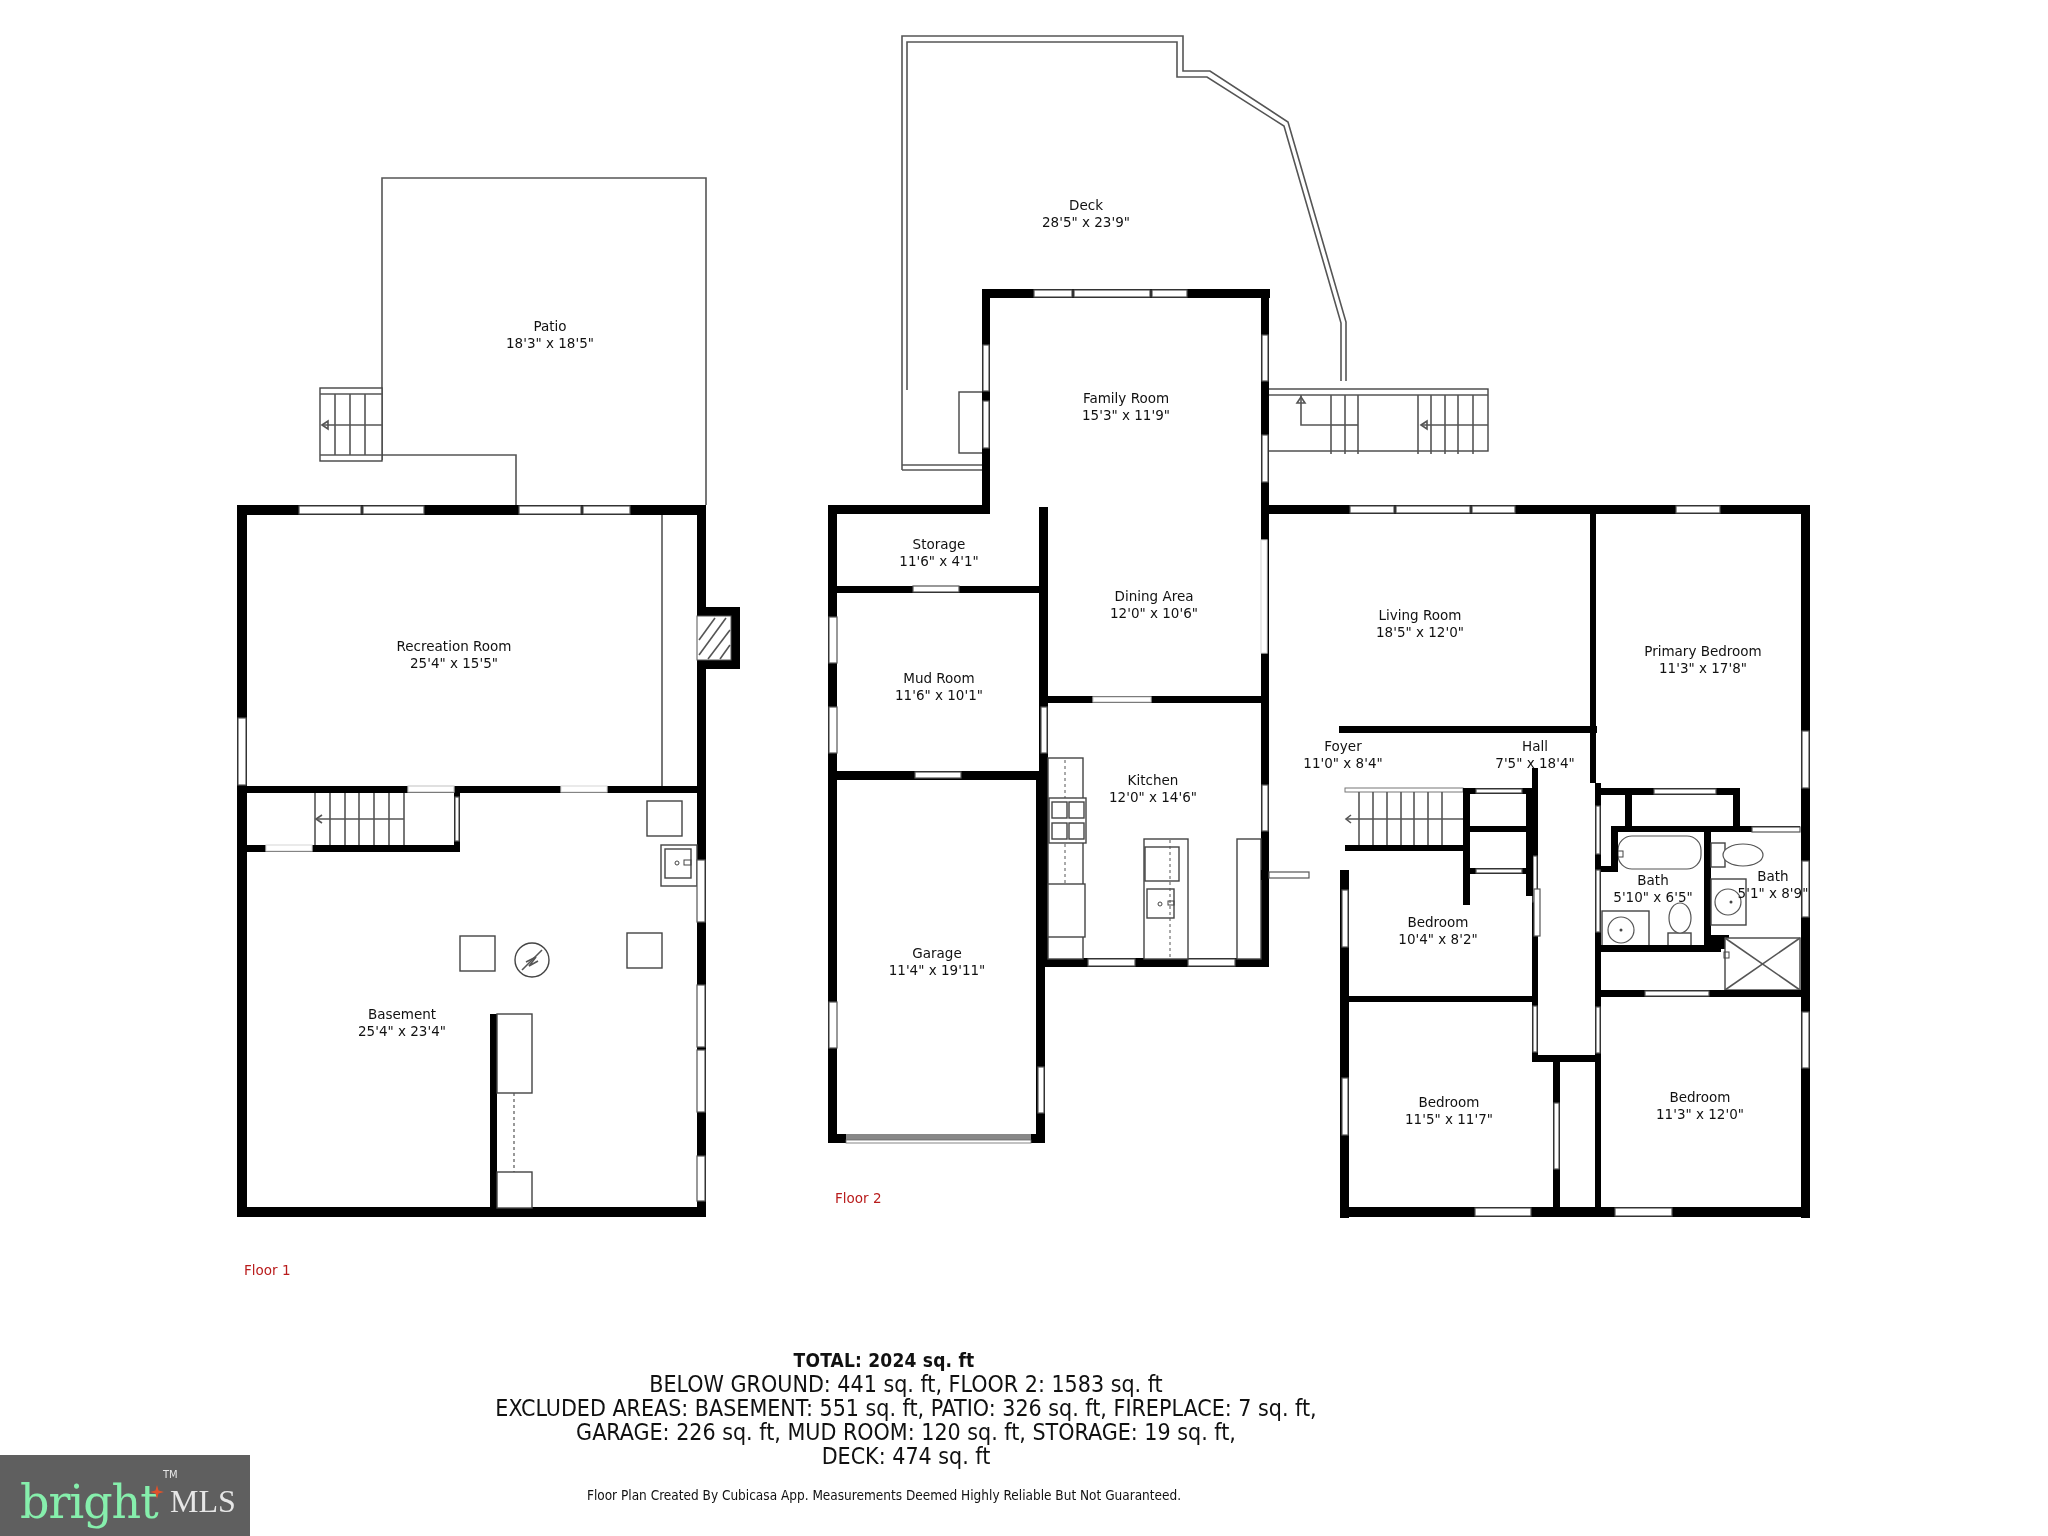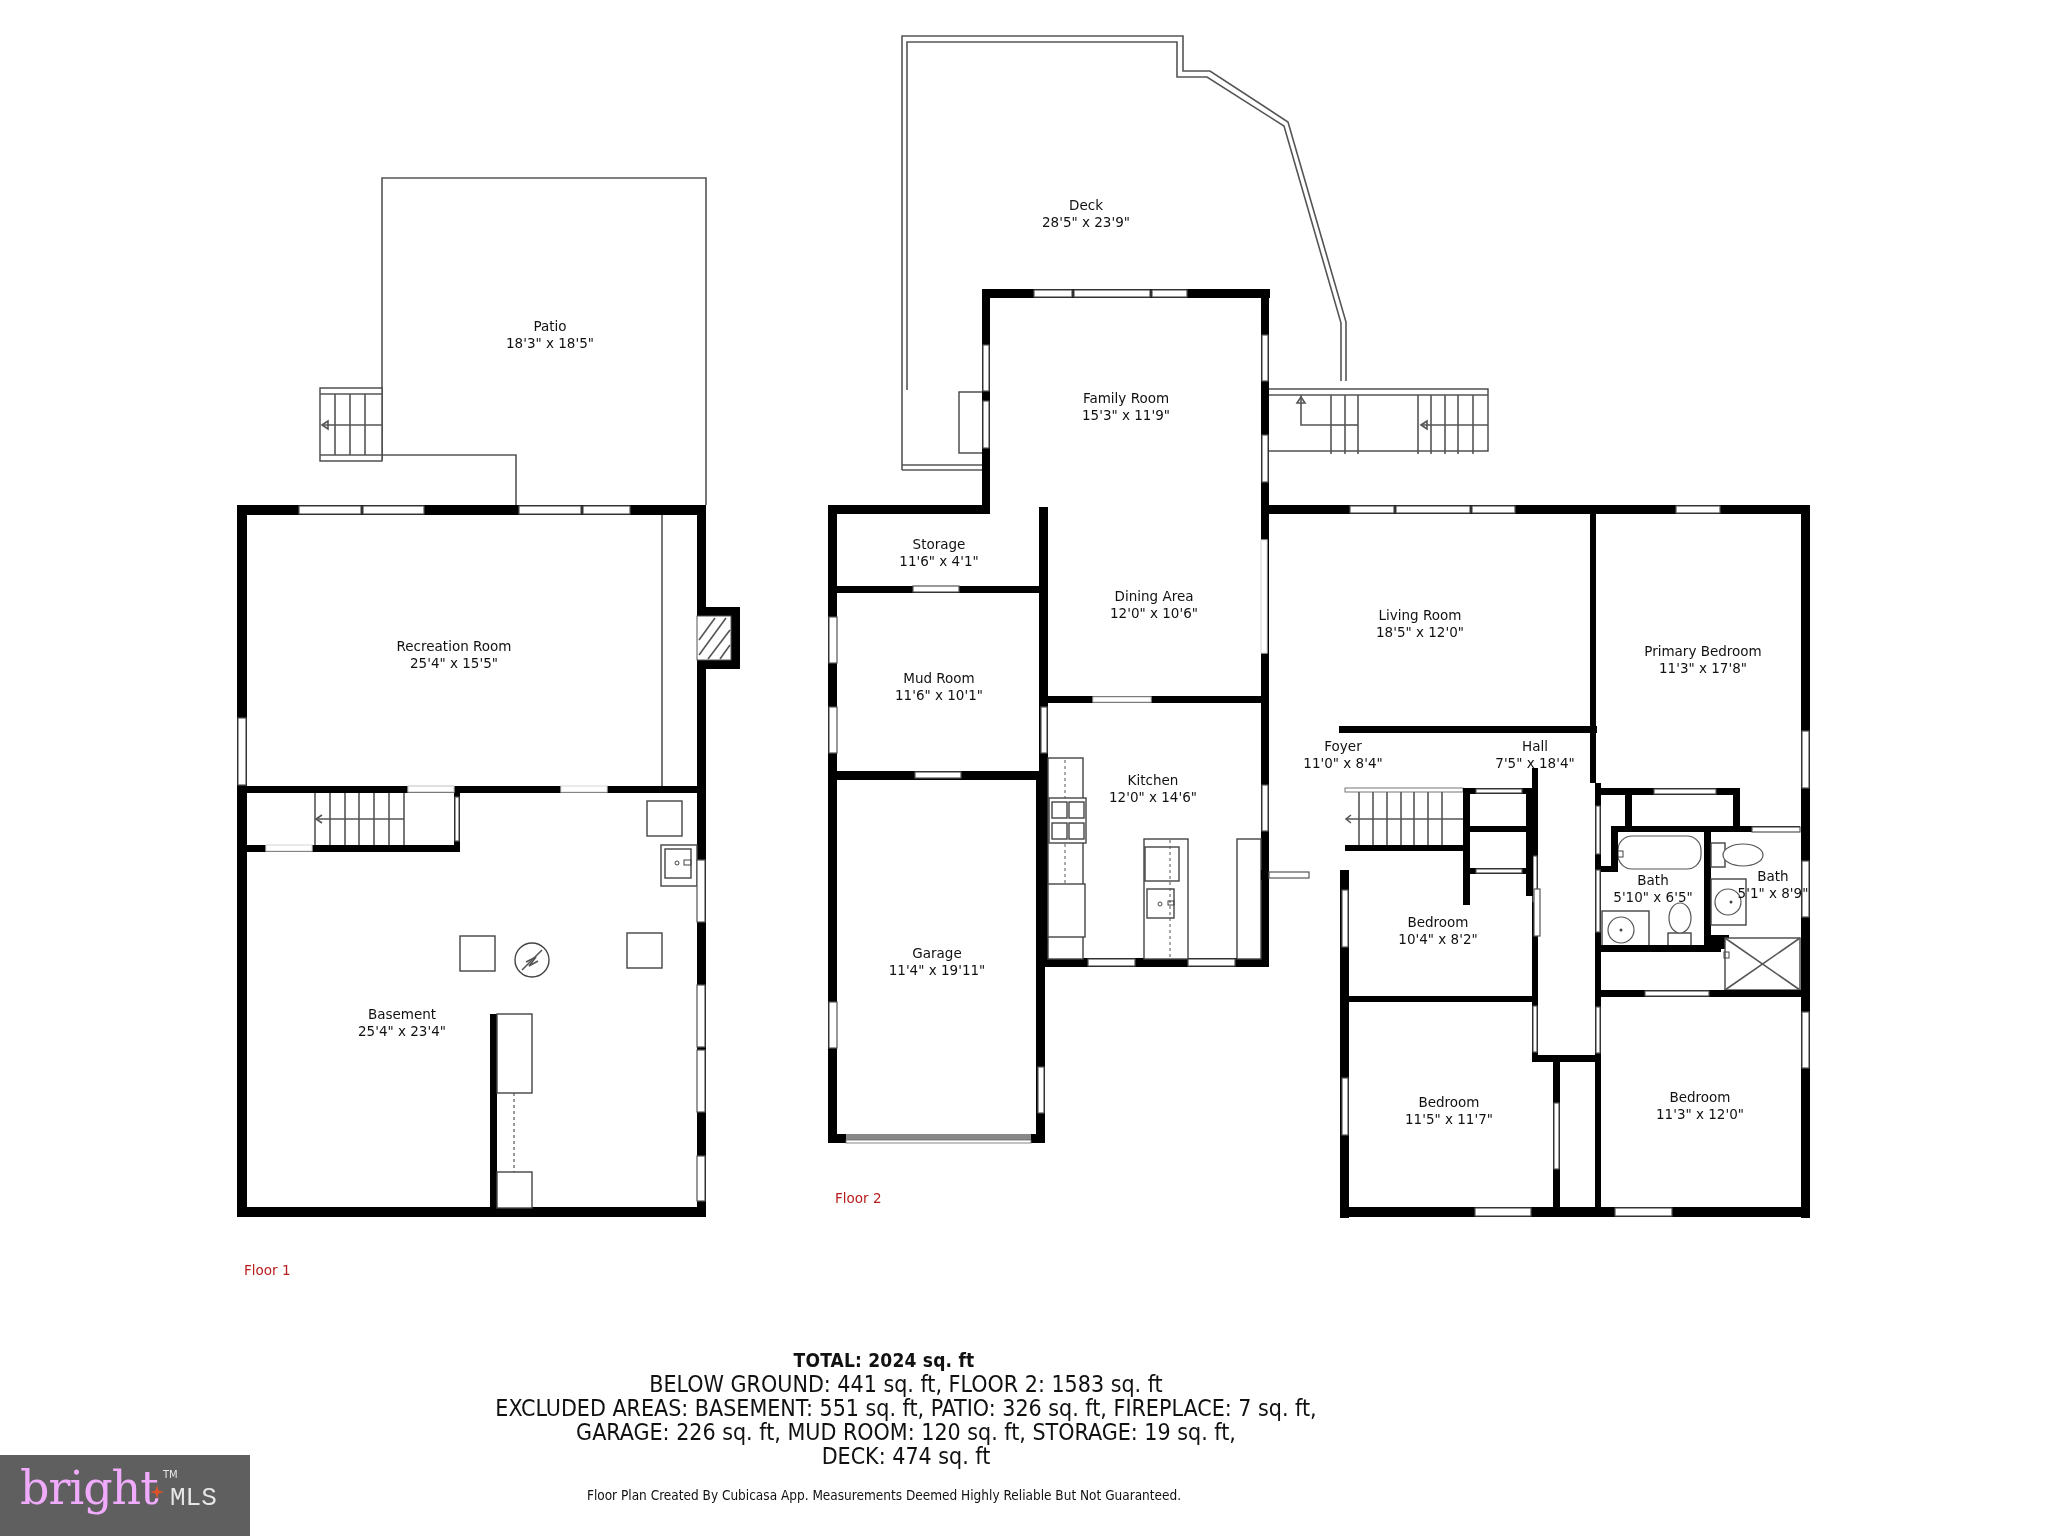--- a/index.html
+++ b/index.html
@@ -9,22 +9,22 @@
   .thin{fill:none;stroke:#555;stroke-width:1.6;}
   .thin2{fill:#fff;stroke:#444;stroke-width:1.4;}
   .win{fill:#fff;stroke:#555;stroke-width:1.2;}
   .room-label{position:absolute;text-align:center;font-size:13.5px;line-height:17px;transform:translateX(-50%);white-space:nowrap;color:#111;}
   .floor-label{position:absolute;font-size:13.5px;color:#b91c1c;}
   .summary{position:absolute;left:0;width:1768px;top:1348px;text-align:center;font-family:"DejaVu Sans Condensed","DejaVu Sans","Liberation Sans",sans-serif;}
   .summary .total{font-weight:bold;font-size:19px;line-height:24px;letter-spacing:0.2px;}
   .summary .line{font-size:23px;line-height:24px;margin-left:44px;}
   .summary .disclaimer{font-size:13.5px;margin-top:19px;}
   .logo{position:absolute;left:0;top:1455px;width:250px;height:81px;background:#5f5f5f;}
-  .logo .word{position:absolute;left:20px;top:6px;font-family:"DejaVu Serif","Liberation Serif",serif;font-size:46px;color:#f0abfc;letter-spacing:-1px;}
-  .logo .mls{position:absolute;left:170px;top:28px;font-size:26px;color:#e6e6e6;font-family:Liberation Mono, monospace;}
+  .logo .word{position:absolute;left:20px;top:20px;font-family:"DejaVu Serif","Liberation Serif",serif;font-size:46px;color:#86efac;letter-spacing:-1px;}
+  .logo .mls{position:absolute;left:170px;top:28px;font-size:32px;color:#e6e6e6;font-family:Liberation Serif, serif;}
   .logo .tm{position:absolute;left:163px;top:14px;font-size:10px;color:#e6e6e6;}
   .logo .spark{position:absolute;left:150px;top:30px;width:14px;height:14px;}
 </style>
 </head>
 <body>
 
 <svg id="plan" viewBox="0 0 2048 1536" xmlns="http://www.w3.org/2000/svg">
 
   <g>
 

